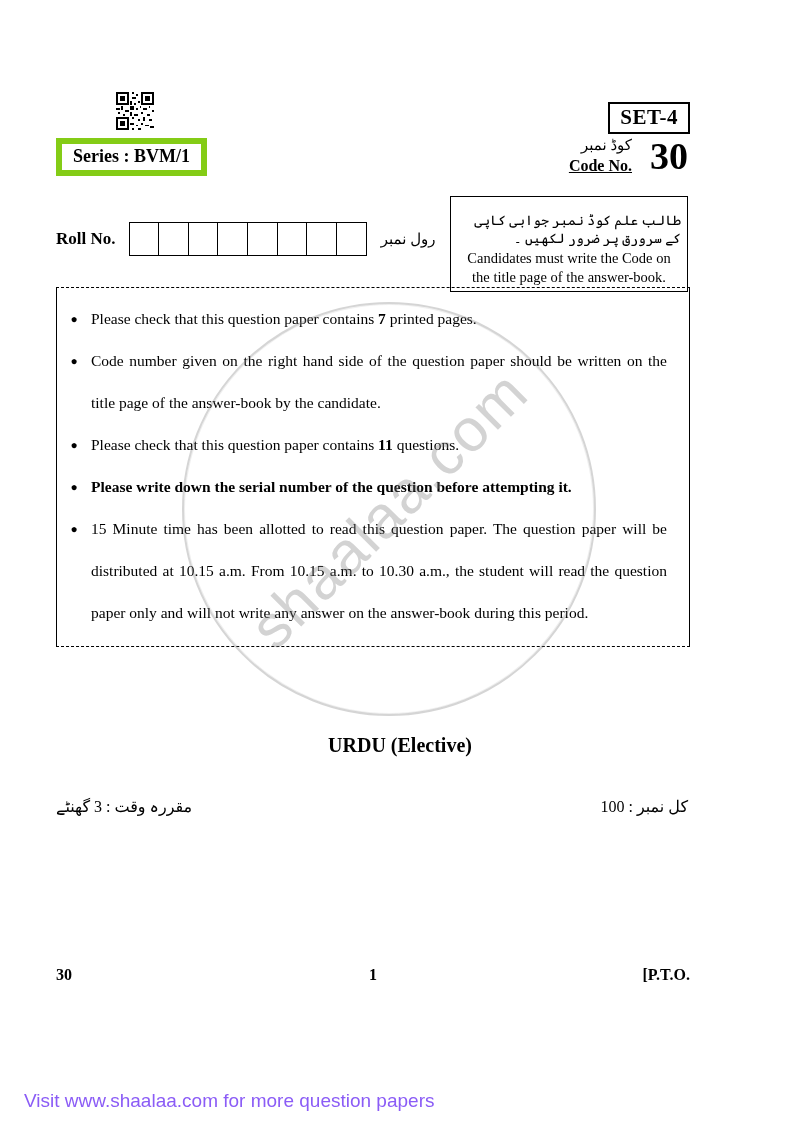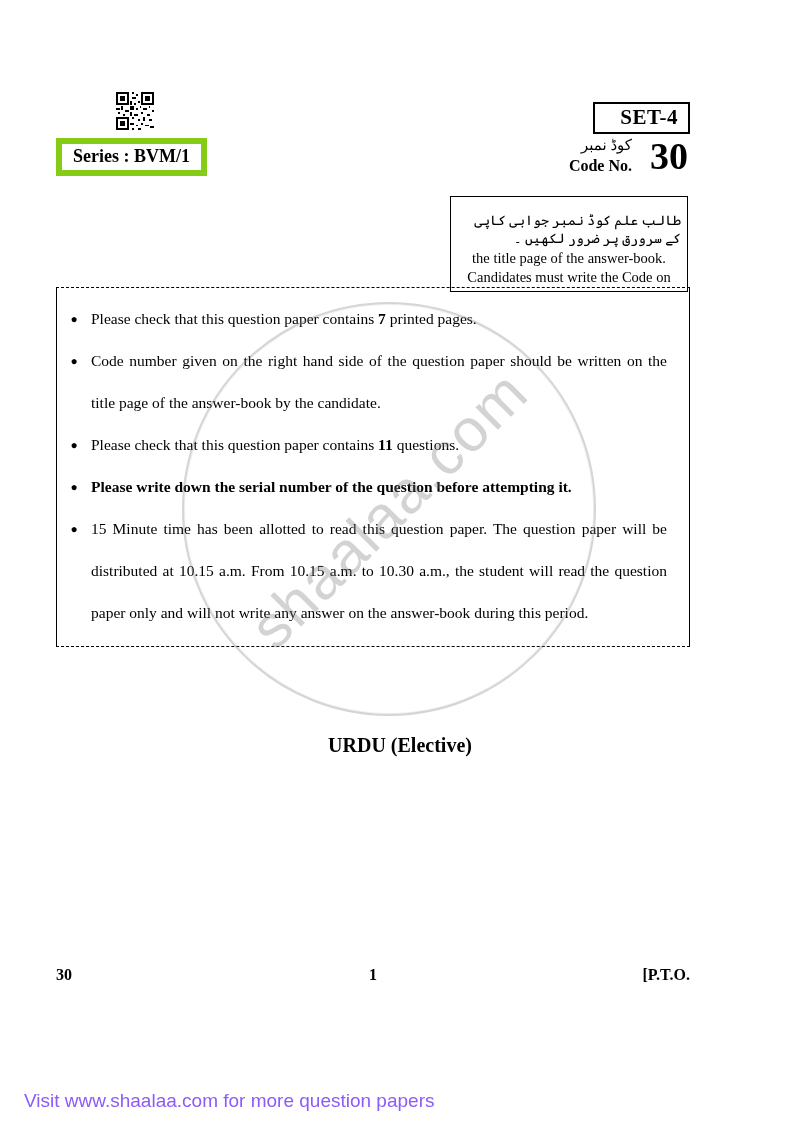--- a/index.html
+++ b/index.html
@@ -15,36 +15,36 @@
     margin: 0 auto;
   }
   .urdu { font-family: Liberation Serif, serif; direction: rtl; unicode-bidi: embed; }
 
   
   .qr { position: absolute; left: 116px; top: 92px; width: 38px; height: 38px; }
 
   
   .set-box {
     position: absolute; top: 102px; right: 110px;
-    border: 2px solid #000; padding: 1px 10px 2px 25px;
+    border: 2px solid #000; padding: 1px 10px 2px 10px;
     font-weight: bold; font-size: 21px; letter-spacing: 0.5px;
   }
 
   
   .series-box {
     position: absolute; top: 138px; left: 56px;
     border: 6px solid #84cc16; padding: 2px 11px 3px 11px;
     font-weight: bold; font-size: 18px;
   }
 
   
   .codeno { position: absolute; top: 136px; right: 112px; display: flex; align-items: center; }
   .codeno-labels { text-align: right; }
   .codeno-urdu { font-size: 15px; line-height: 1.3; }
-  .codeno-en { font-weight: bold; font-size: 16px; line-height: 1.25; }
+  .codeno-en { font-weight: bold; font-size: 16px; line-height: 1.25; text-decoration: underline; }
   .codeno-value { font-weight: bold; font-size: 38px; margin-left: 18px; line-height: 1; }
 
   
   .roll-row { position: absolute; top: 222px; left: 56px; display: flex; align-items: center; }
   .roll-label { font-weight: bold; font-size: 17px; margin-right: 13px; }
   .roll-boxes { display: flex; }
   .roll-box { width: 31px; height: 34px; border: 1.4px solid #000; margin-left: -1.4px; background: #fff; }
   .roll-box:first-child { margin-left: 0; }
   .roll-urdu { margin-left: 14px; font-size: 15px; }
 
@@ -178,25 +178,39 @@
   </div>
 
   <div class="codeno">
     <div class="codeno-labels">
       <div class="codeno-urdu urdu">کوڈ نمبر</div>
       <div class="codeno-en">Code No.</div>
     </div>
     <div class="codeno-value">30</div>
   </div>
 
+  <div class="roll-row">
+    <span class="roll-label">Roll No.</span>
+    <div class="roll-boxes">
+        <div class="roll-box"></div>
+        <div class="roll-box"></div>
+        <div class="roll-box"></div>
+        <div class="roll-box"></div>
+        <div class="roll-box"></div>
+        <div class="roll-box"></div>
+        <div class="roll-box"></div>
+        <div class="roll-box"></div>
+      </div>
+    <span class="roll-urdu urdu">رول نمبر</span>
+  </div>
 
   <div class="code-notice-box">
     <div class="code-notice-urdu urdu">طالب علم کوڈ نمبر جوابی کاپی کے سرورق پر ضرور لکھیں ۔</div>
+    <div>Candidates must write the Code on</div>
     <div>the title page of the answer-book.</div>
-    <div>Candidates must write the Code on</div>
   </div>
 
   <div class="notice-box">
     <div class="notice-item">
       <span class="notice-bullet">●</span>
       <span class="notice-text"><span>Please check that this question paper contains </span><span class="b">7</span><span> printed pages.</span></span>
     </div>
     <div class="notice-item">
       <span class="notice-bullet">●</span>
       <span class="notice-text"><span>Code number given on the right hand side of the question paper should be written on the title page of the answer-book by the candidate.</span><span class="b"></span><span></span></span>
@@ -214,20 +228,24 @@
       <span class="notice-text"><span>15 Minute time has been allotted to read this question paper. The question paper will be distributed at 10.15 a.m. From 10.15 a.m. to 10.30 a.m., the student will read the question paper only and will not write any answer on the answer-book during this period.</span><span class="b"></span><span></span></span>
     </div>
   </div>
 
   <div class="watermark">
     <div class="watermark-text">shaalaa.com</div>
   </div>
 
   <div class="title-en">URDU (Elective)</div>
 
+  <div class="meta-urdu-row">
+    <span class="urdu">مقررہ وقت : 3 گھنٹے</span>
+    <span class="urdu">کل نمبر : 100</span>
+  </div>
 
 
   <div class="footer-row">
     <span>30</span>
     <span class="footer-center">1</span>
     <span class="footer-right">[P.T.O.</span>
   </div>
 
   <div class="bottom-caption">Visit www.shaalaa.com for more question papers</div>
 

